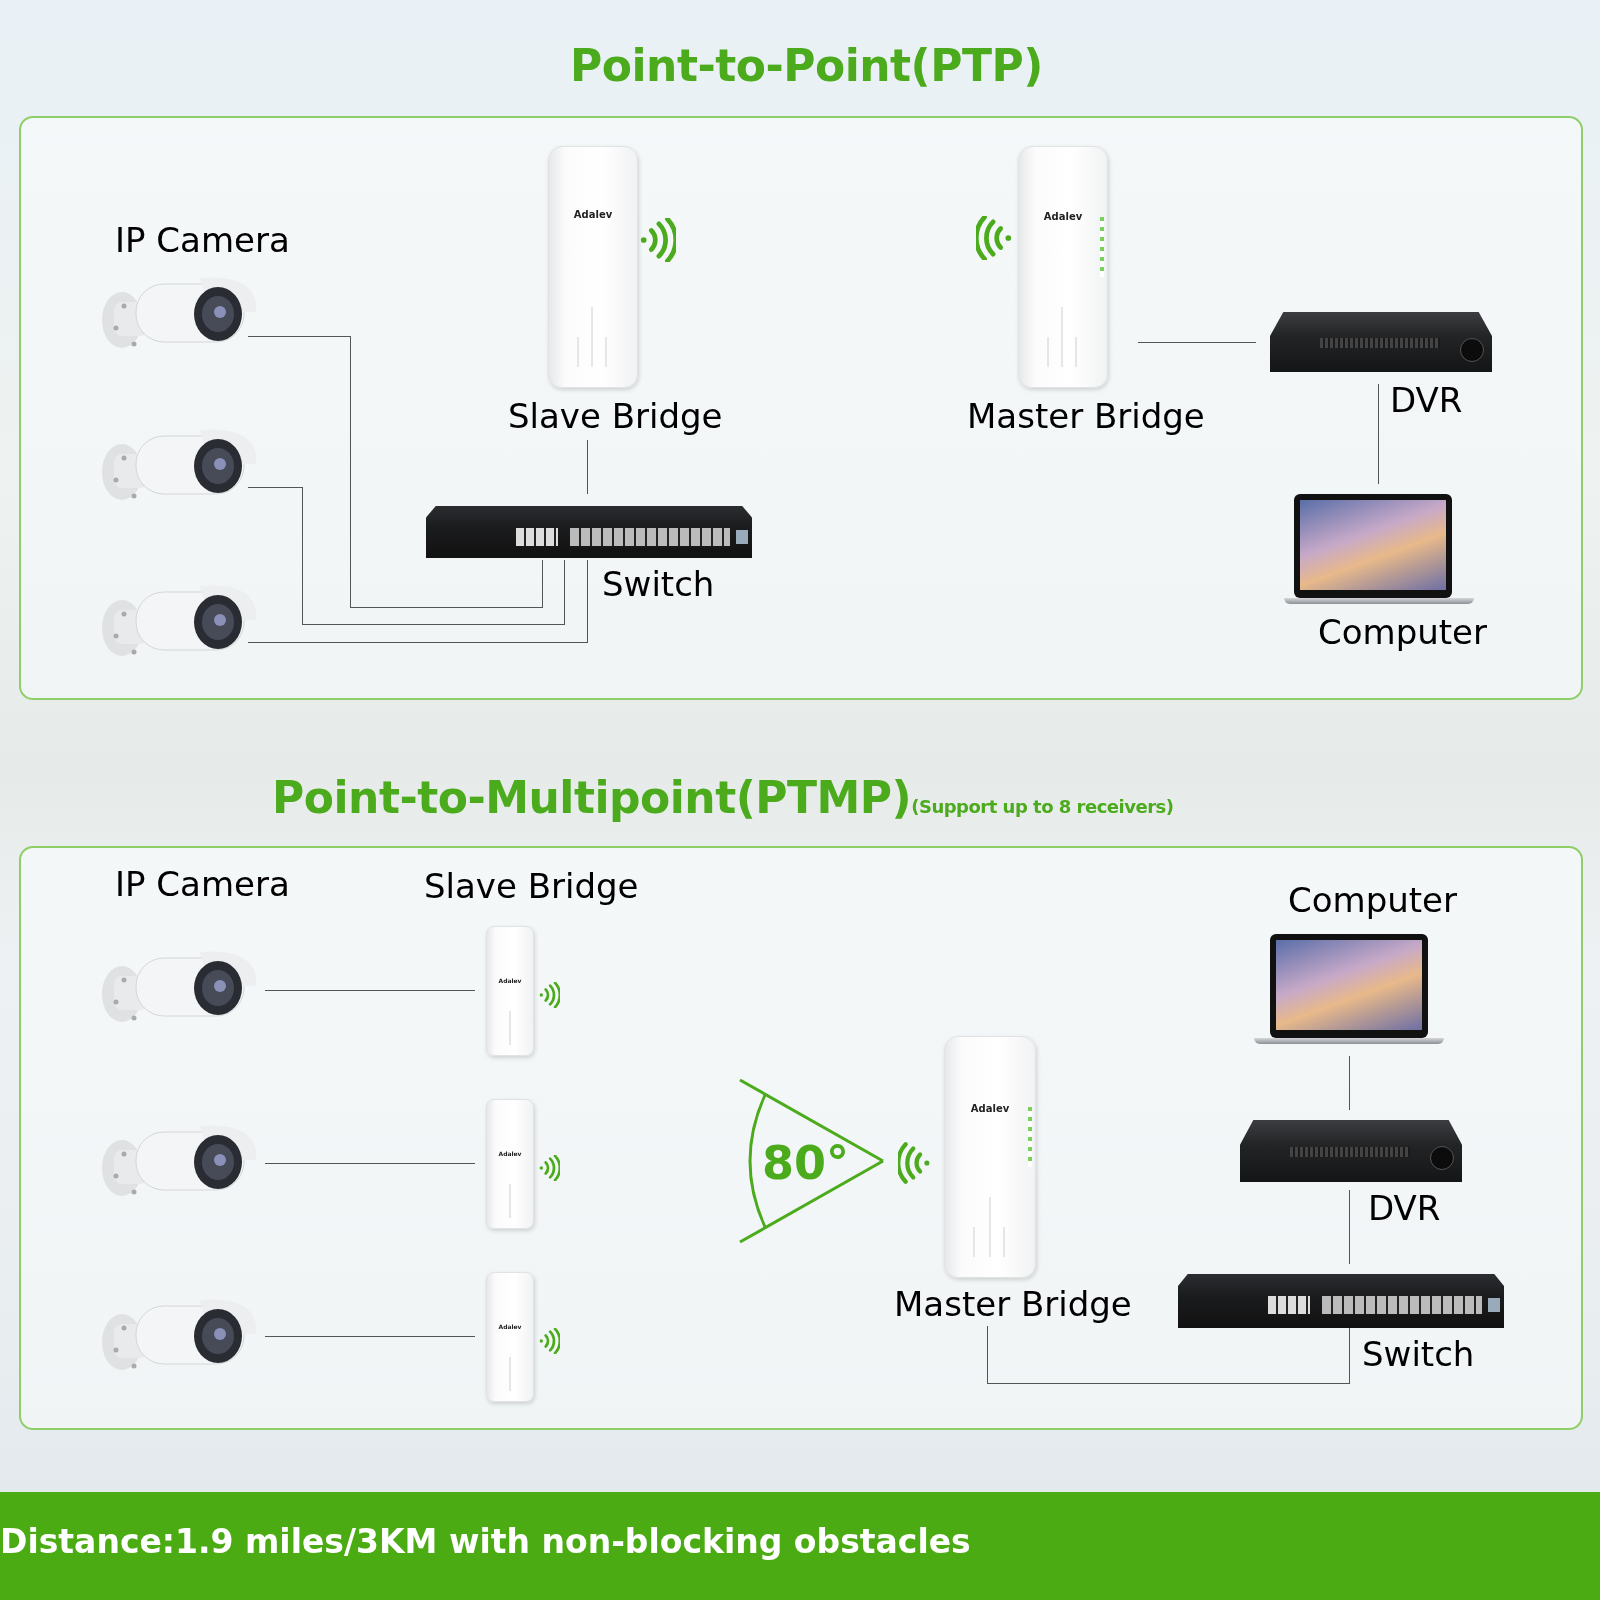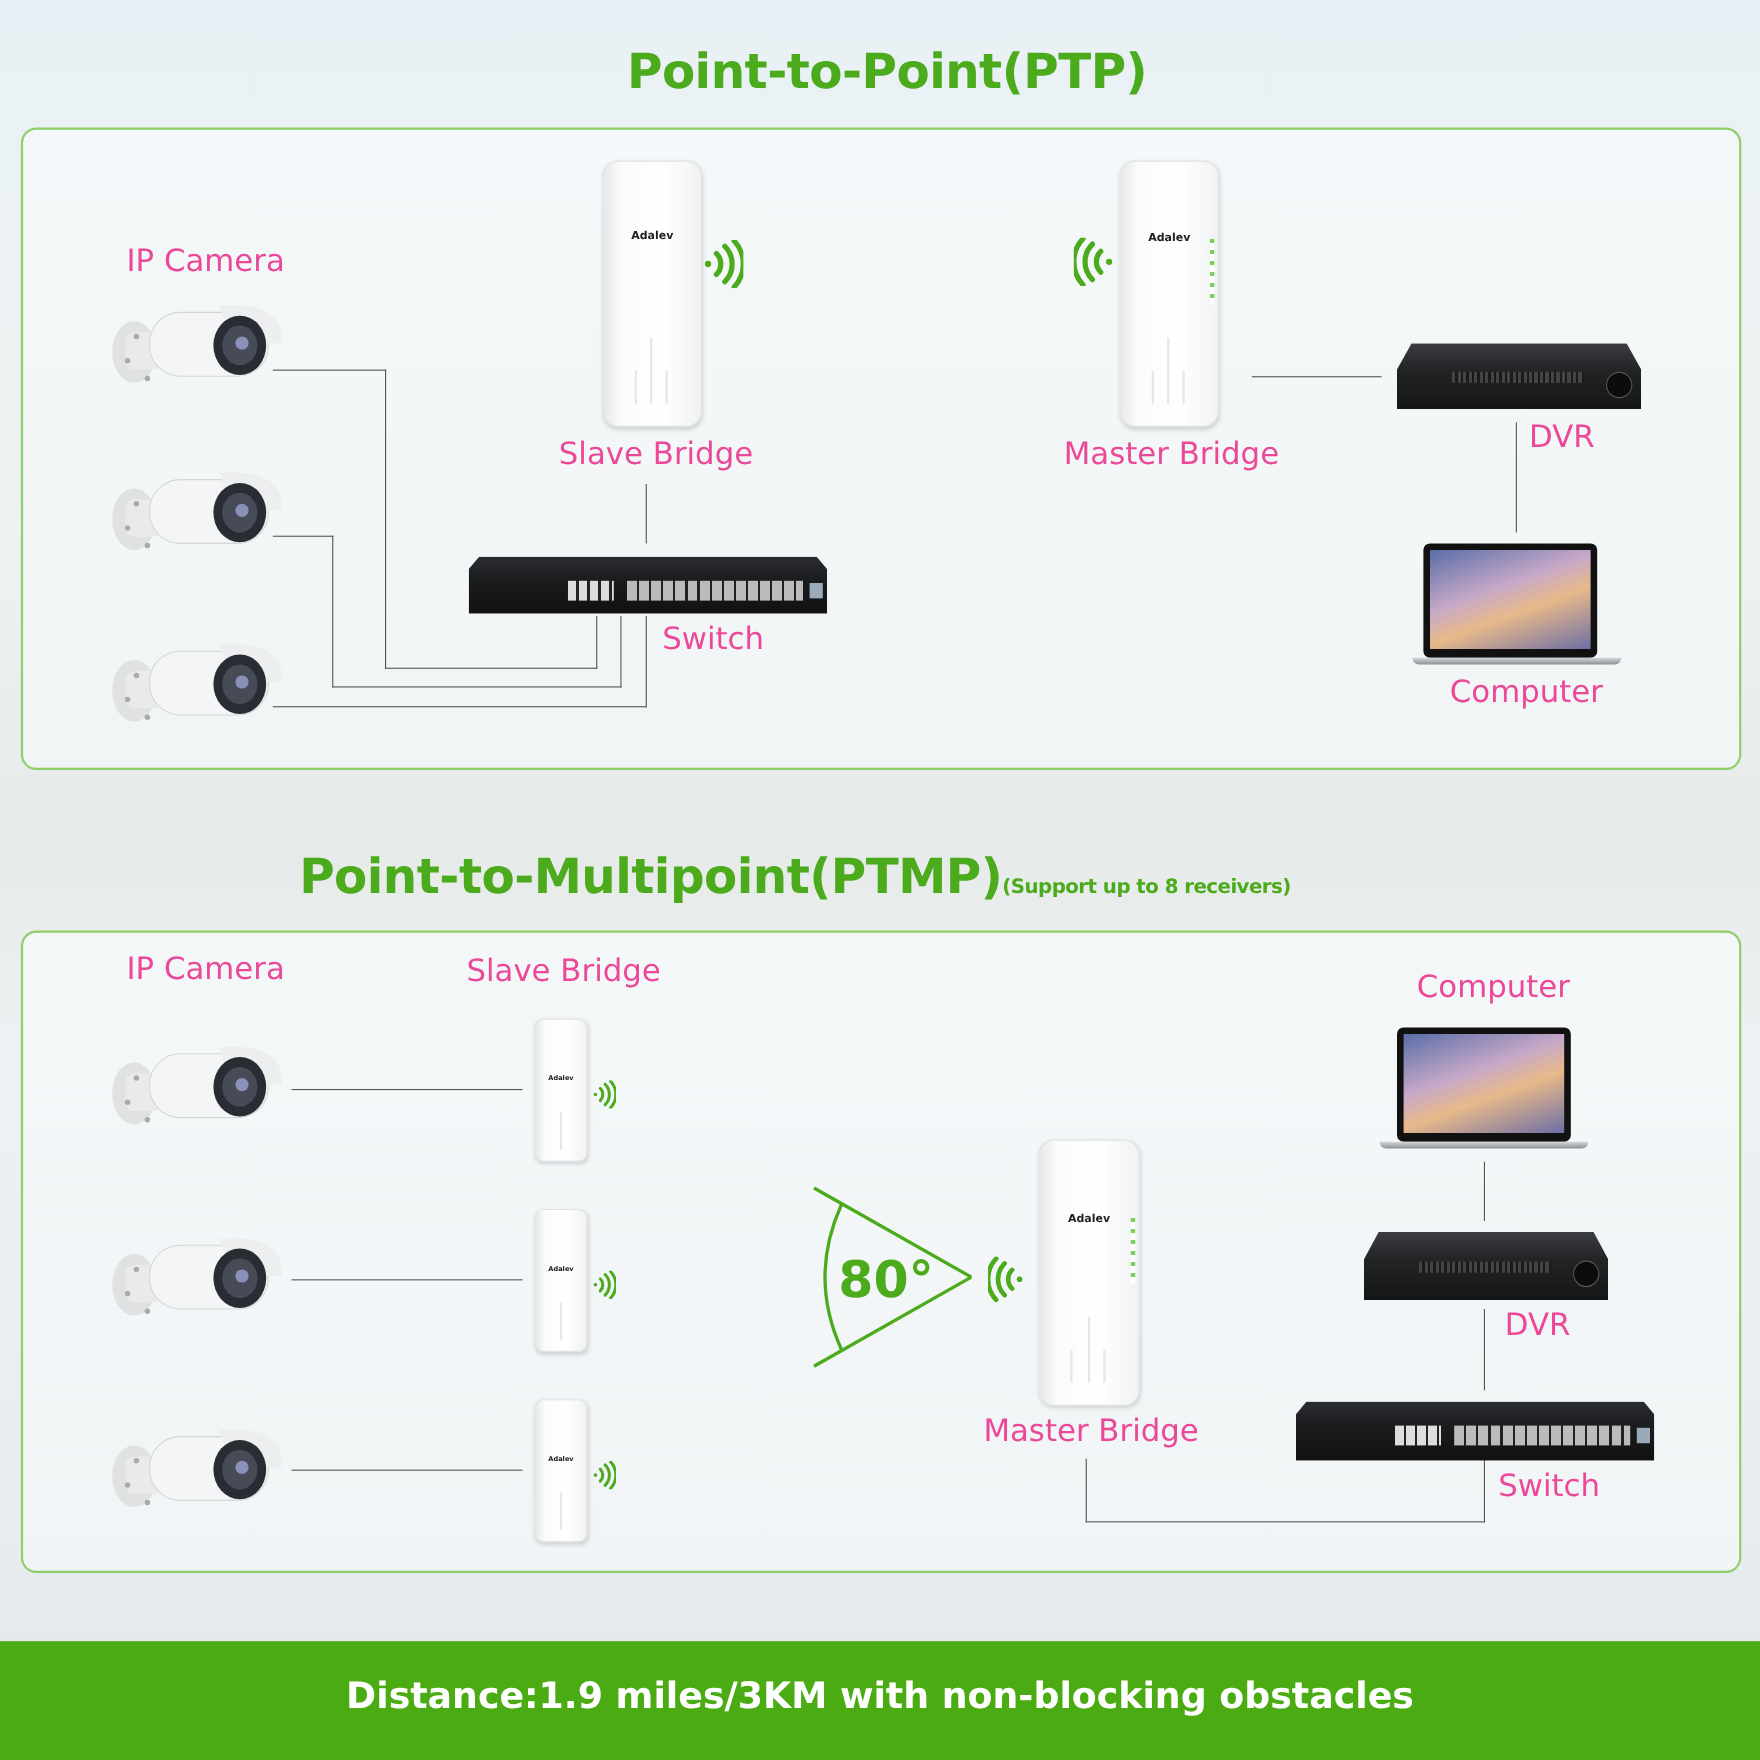--- a/index.html
+++ b/index.html
@@ -3,35 +3,35 @@
 <meta charset="utf-8">
 <style>
   html,body{margin:0;padding:0;}
   body{width:1600px;height:1600px;position:relative;overflow:hidden;
     font-family:"DejaVu Sans","Liberation Sans",sans-serif;
     background:linear-gradient(180deg,#e9f1f6 0%,#eef2f0 30%,#e6ebe9 48%,#eef1f3 60%,#e8edf0 85%,#dfe6ea 100%);}
   .abs{position:absolute;}
   .title{position:absolute;color:#4cab1d;font-weight:bold;font-family:"DejaVu Sans",sans-serif;white-space:nowrap;letter-spacing:-0.5px;}
   .panel{position:absolute;border:2px solid #8fcf6a;border-radius:14px;
     background:linear-gradient(180deg,rgba(246,249,250,0.85),rgba(242,246,247,0.85));}
-  .label{position:absolute;font-size:28px;color:#ec4899;white-space:nowrap;font-family:"DejaVu Sans",sans-serif;}
+  .label{position:absolute;font-size:34px;color:#000000;white-space:nowrap;font-family:"DejaVu Sans",sans-serif;}
   .line{position:absolute;background:#555;}
   .bridge{position:absolute;background:linear-gradient(90deg,#e6e8ea 0%,#fbfbfb 18%,#ffffff 60%,#f1f2f3 100%);
     border-radius:14px;box-shadow:1px 2px 4px rgba(0,0,0,0.15);border:1px solid #e0e2e4;}
   .bridge .brand{position:absolute;left:0;right:0;text-align:center;font-weight:bold;color:#222;margin-top:38px;}
   .bridge .ridge{position:absolute;bottom:20px;width:2px;background:#e4e6e8;}
   .bridge .leds{position:absolute;right:3px;width:4px;}
   .camera{position:absolute;width:160px;height:90px;}
   .switch{position:absolute;background:linear-gradient(180deg,#2b2d30 0%,#1b1c1e 40%,#111 100%);
     clip-path:polygon(3% 0,97% 0,100% 22%,100% 100%,0 100%,0 22%);}
   .dvr{position:absolute;background:linear-gradient(180deg,#3b3d40 0%,#232426 40%,#141516 100%);
     clip-path:polygon(6% 0,94% 0,100% 40%,100% 100%,0 100%,0 40%);}
   .laptop{position:absolute;}
   .footer{position:absolute;left:0;top:1492px;width:1600px;height:108px;background:#4bab12;}
-  .footer span{position:absolute;left:0;right:0;top:30px;text-align:center;color:#fff;font-weight:bold;font-size:33px;}
+  .footer span{position:absolute;left:0;right:0;top:30px;text-align:left;color:#fff;font-weight:bold;font-size:33px;}
 </style>
 </head>
 <body>
 
 <svg width="0" height="0" style="position:absolute">
   <defs>
     <symbol id="cam" viewBox="0 0 160 90">
       <ellipse cx="22" cy="48" rx="20" ry="28" fill="#dfe1e3"></ellipse>
       <rect x="14" y="30" width="34" height="34" rx="8" fill="#e9eaec"></rect>
       <rect x="36" y="12" width="108" height="58" rx="28" fill="#f4f5f6" stroke="#d4d6d8"></rect>

